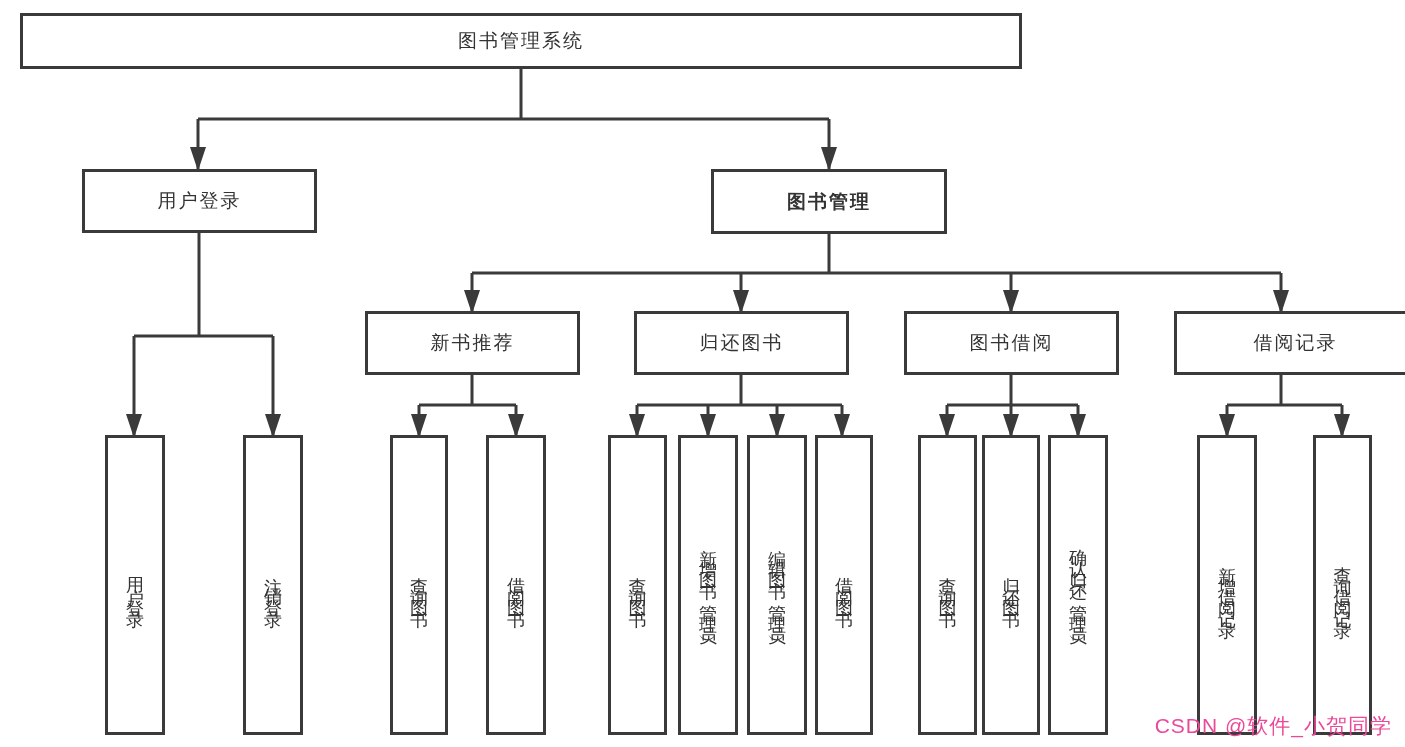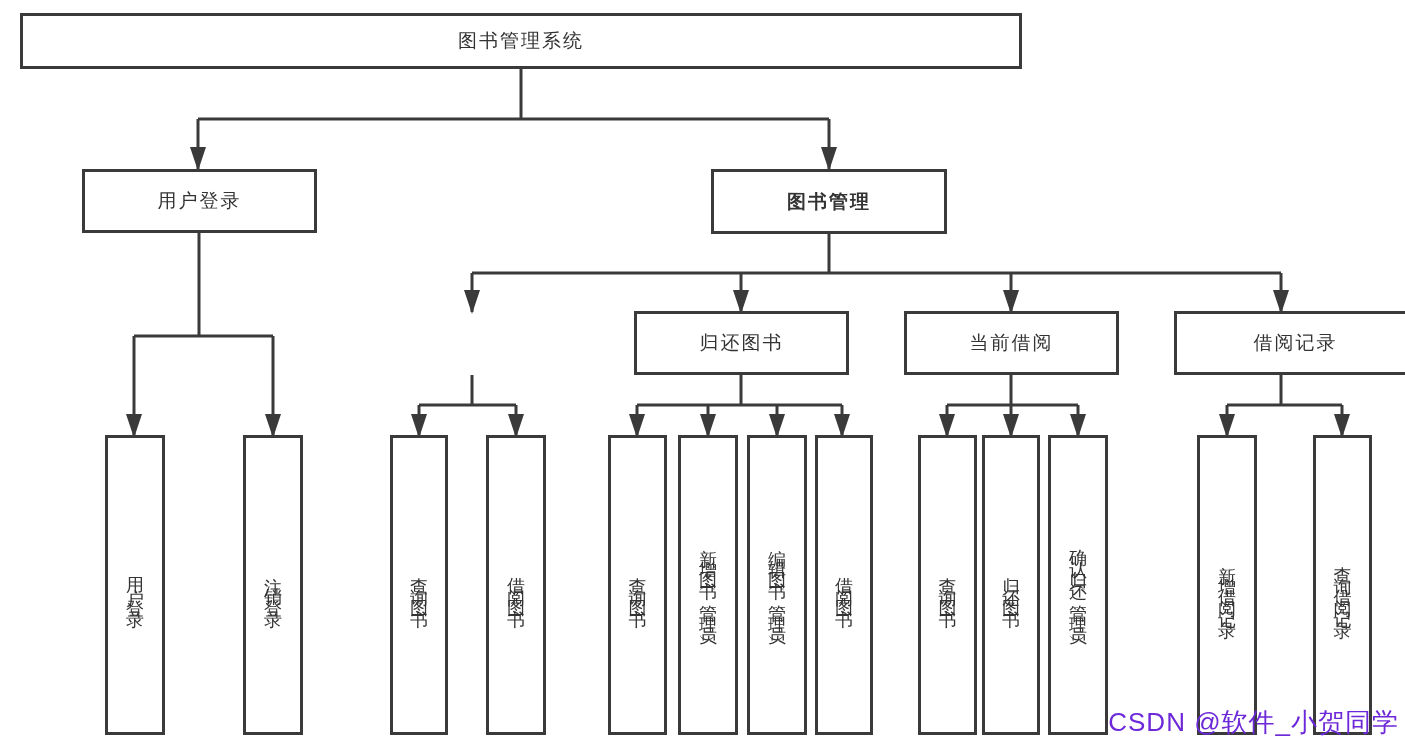--- a/index.html
+++ b/index.html
@@ -33,24 +33,24 @@
   .node.leaf { font-size: 18px; letter-spacing: 0; }
   .leaf .vtext {
     writing-mode: vertical-lr;
     text-orientation: mixed;
     letter-spacing: 0.62em;
     line-height: 1;
     white-space: nowrap;
   }
   .watermark {
     position: absolute;
-    right: 6px;
+    right: 13px;
     bottom: 7px;
-    font-size: 26px;
-    color: #6d28d9;
+    font-size: 21px;
+    color: #ec4899;
     letter-spacing: 1px;
     z-index: 5;
   }
 </style>
 </head>
 <body>
 
 <div class="stage">
 
   <svg class="connector-layer" viewBox="0 0 1405 747" xmlns="http://www.w3.org/2000/svg">
@@ -103,25 +103,28 @@
     <span>图书管理系统</span>
   </div>
 
   <div class="node" style="left:82px; top:169px; width:235px; height:64px;">
     <span>用户登录</span>
   </div>
   <div class="node" style="left:711px; top:169px; width:236px; height:65px;font-weight:bold;">
     <span>图书管理</span>
   </div>
 
+  <div class="node" style="left:365px; top:311px; width:215px; height:64px;">
+    <span>新书推荐</span>
+  </div>
   <div class="node" style="left:634px; top:311px; width:215px; height:64px;">
     <span>归还图书</span>
   </div>
   <div class="node" style="left:904px; top:311px; width:215px; height:64px;">
-    <span>当前借阅</span>
+    <span>图书借阅</span>
   </div>
   <div class="node" style="left:1174px; top:311px; width:243px; height:64px;">
     <span>借阅记录</span>
   </div>
 
   <div class="node leaf" style="left:105px; top:435px; width:60px; height:300px;">
     <span class="vtext">用户登录</span>
   </div>
   <div class="node leaf" style="left:243px; top:435px; width:60px; height:300px;">
     <span class="vtext">注销登录</span>

